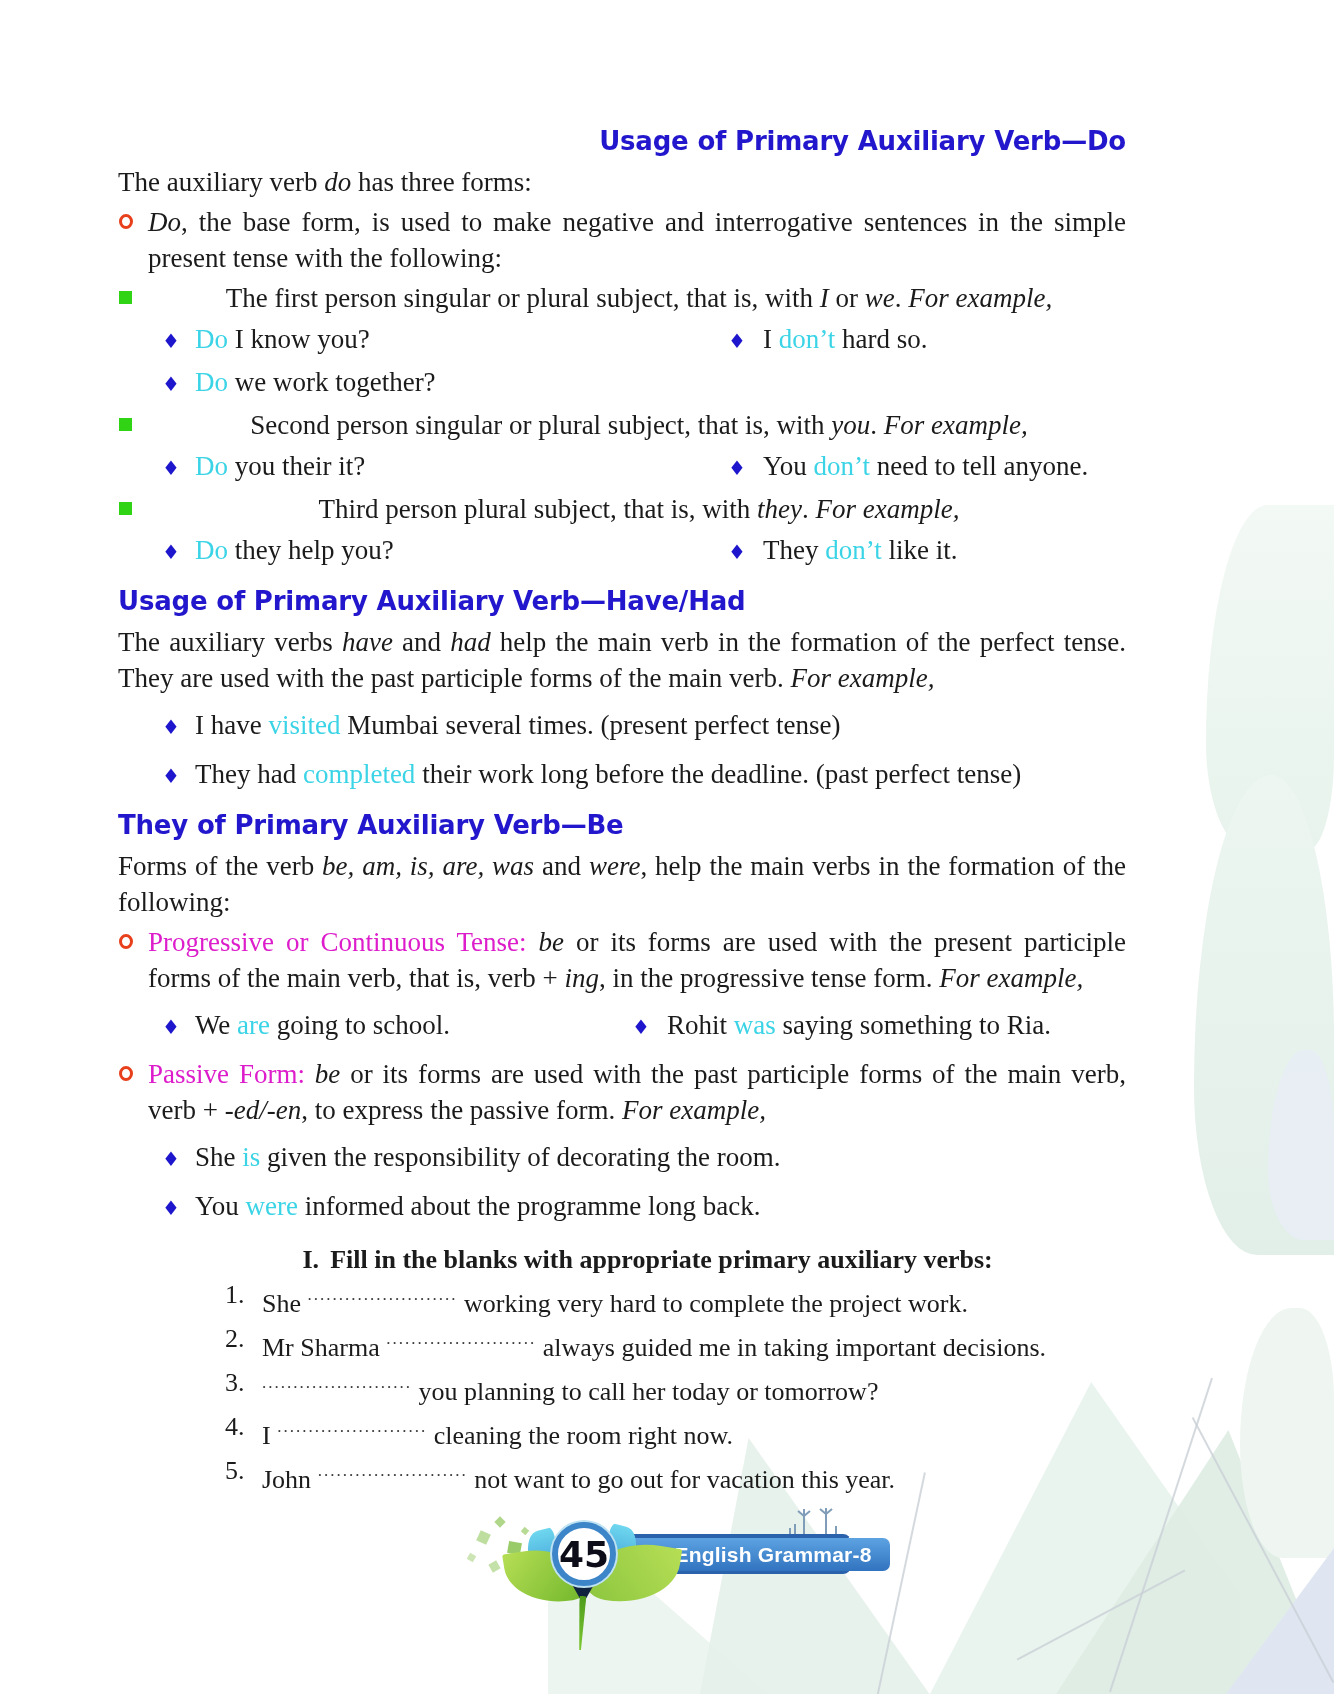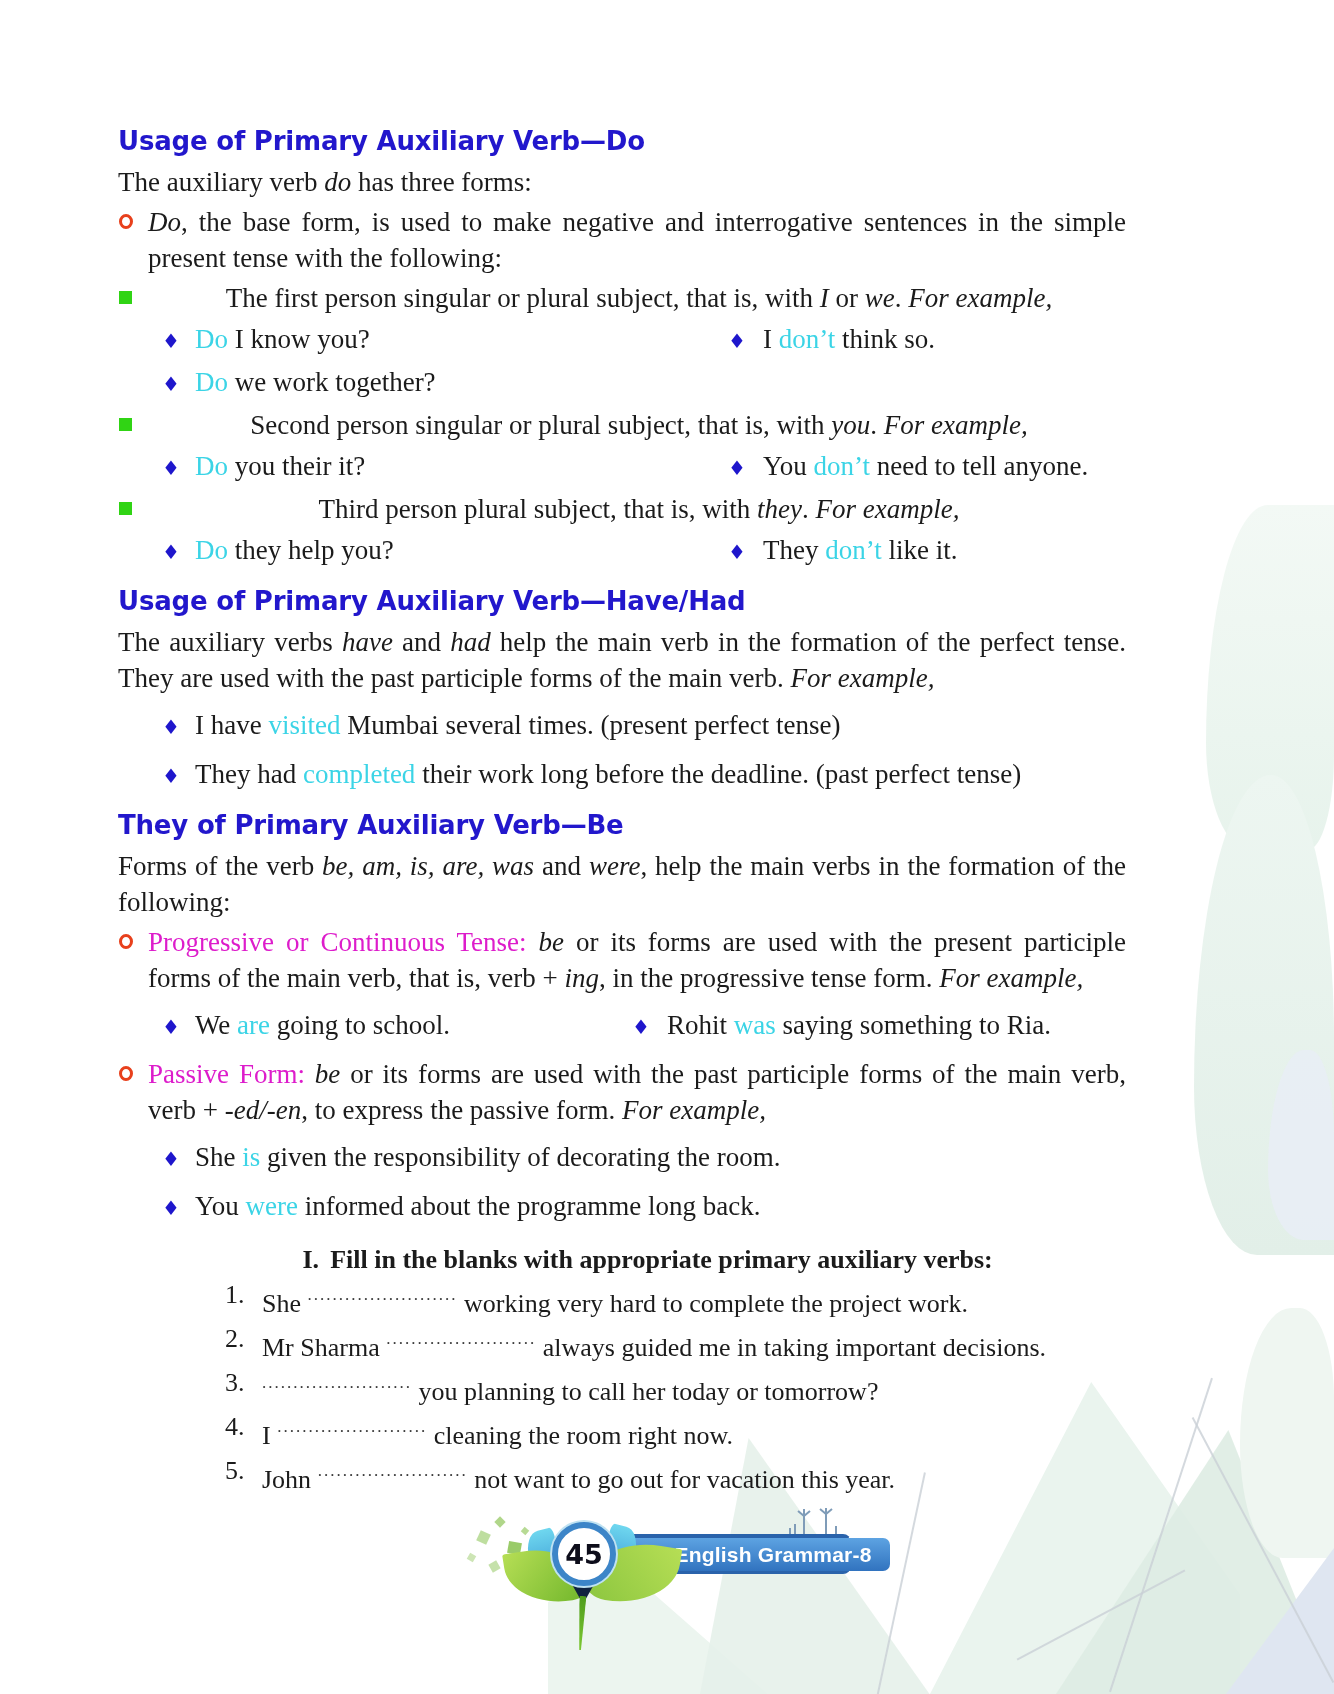--- a/index.html
+++ b/index.html
@@ -32,21 +32,21 @@
   .bl1{left:900px;top:1470px;height:230px;transform:rotate(12deg);}
   .bl2{left:1160px;top:1370px;height:330px;transform:rotate(18deg);}
   .bl3{left:1262px;top:1400px;height:300px;transform:rotate(-28deg);}
   .bl4{left:1100px;top:1520px;height:190px;transform:rotate(62deg);}
 
   
   #doc{position:absolute;left:118px;top:124px;width:1008px;z-index:2;
        font-size:27px;line-height:36px;}
   .heading{font-family:"DejaVu Sans",sans-serif;font-weight:700;font-size:26px;line-height:34px;
            color:var(--heading-blue,#2217cc);letter-spacing:-0.2px;margin:14px 0 6px;}
-  .heading:first-child{margin-top:0;}
+  .heading:first-child{margin-top:0;text-align:right;}
   .para{margin:2px 0 4px;}
   .jt{text-align:justify;}
   .it{font-style:italic;}
   .cy{color:var(--cyan,#3bd4e6);}
   .mg{color:var(--magenta,#dd1ccb);}
 
   .bullet{position:relative;margin:4px 0;}
   .bullet.ring{padding-left:30px;}
   .bullet.square{padding-left:34px;text-align:center;}
   .ring-marker{position:absolute;left:1px;top:10px;width:14px;height:15px;box-sizing:border-box;
@@ -100,21 +100,21 @@
          background:linear-gradient(225deg,#b6de55,var(--leaf-light,#8cc63f));
          border-radius:96% 4% 96% 30%/96% 4% 96% 30%;}
   .seed{left:572px;top:104px;width:22px;height:30px;background:#10233f;
          clip-path:polygon(50% 0,100% 35%,50% 100%,0 35%);}
   .stem{left:578px;top:126px;width:7px;height:54px;transform:rotate(3deg);
          background:linear-gradient(180deg,#4f9c1d,#7cc832);
          clip-path:polygon(0 0,100% 0,62% 100%,38% 100%);}
   .badge{left:552px;top:52px;width:52px;height:52px;background:#ffffff;border-radius:50%;
          border:6px solid var(--circle-ring,#3c85c8);display:flex;align-items:center;justify-content:center;
          box-shadow:0 0 0 2px #bfe2f2;}
-  .badge span{font-family:"DejaVu Sans",sans-serif;font-weight:700;font-size:27px;color:#0d0d1a;}
+  .badge span{font-family:"DejaVu Sans",sans-serif;font-weight:700;font-size:36px;color:#0d0d1a;}
 </style>
 </head>
 <body>
 
 <div id="page">
 
   <div class="decor leafR1"></div>
   <div class="decor leafR2"></div>
   <div class="decor leafR3"></div>
   <div class="decor leafB1"></div>
@@ -133,21 +133,21 @@
       <div class="para"><span>The auxiliary verb </span><span class="it">do</span><span> has three forms:</span></div>
       <div class="bullet ring jt"><span class="ring-marker"></span><span class="btxt"><span class="it">Do</span><span>, the base form, is used to make negative and interrogative sentences in the simple present tense with the following:</span></span></div>
       <div class="bullet square"><span class="square-marker"></span><span class="btxt"><span>The first person singular or plural subject, that is, with </span><span class="it">I</span><span> or </span><span class="it">we</span><span>. </span><span class="it">For example,</span></span></div>
       <div class="exrow">
         <span class="excell left">
           <span class="diamond">♦</span>
           <span class="etxt"><span class="cy">Do</span><span> I know you?</span></span>
         </span>
         <span class="excell right">
           <span class="diamond">♦</span>
-          <span class="etxt"><span>I </span><span class="cy">don’t</span><span> think so.</span></span>
+          <span class="etxt"><span>I </span><span class="cy">don’t</span><span> hard so.</span></span>
         </span>
       </div>
       <div class="exrow single">
         <span class="excell left">
           <span class="diamond">♦</span>
           <span class="etxt"><span class="cy">Do</span><span> we work together?</span></span>
         </span>
       </div>
       <div class="bullet square"><span class="square-marker"></span><span class="btxt"><span>Second person singular or plural subject, that is, with </span><span class="it">you</span><span>. </span><span class="it">For example,</span></span></div>
       <div class="exrow">

